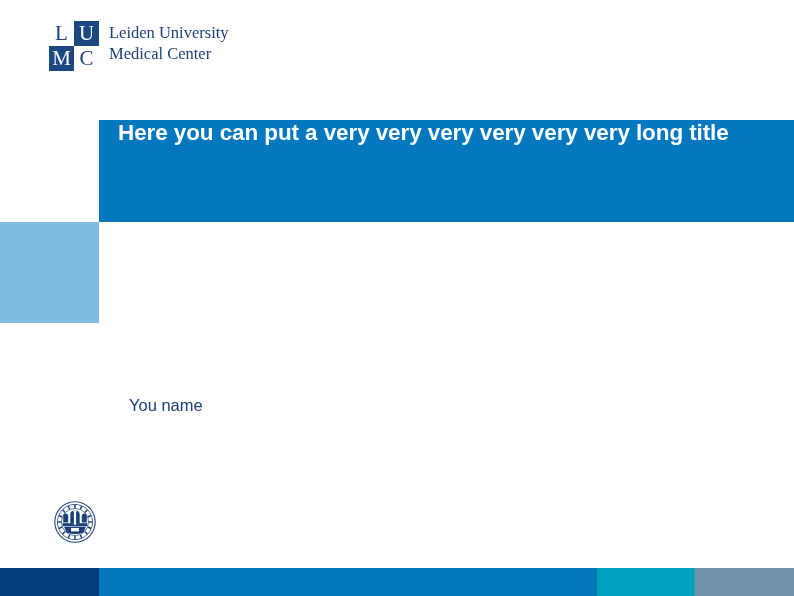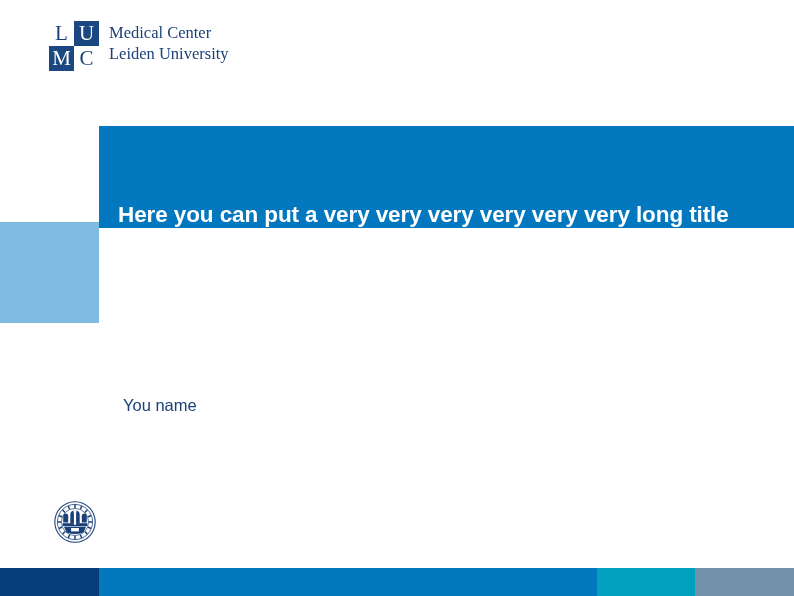--- a/index.html
+++ b/index.html
@@ -69,22 +69,21 @@
 
   
   #title-banner {
     position: absolute;
     left: 99px;
     top: 120px;
     width: 695px;
     height: 102px;
     background: #0378BE;
     display: flex;
-    align-items: flex-end;
-    margin-top: 6px;
+    align-items: flex-start;
   }
   #slide-title {
     margin: 0;
     padding: 0 0 0 19px;
     font-family: "Liberation Sans", sans-serif;
     font-size: 22.5px;
     font-weight: bold;
     color: #ffffff;
     letter-spacing: -0.1px;
     white-space: nowrap;
@@ -96,21 +95,21 @@
     left: 0;
     top: 222px;
     width: 99px;
     height: 101px;
     background: #7EBCE2;
   }
 
   
   #author-block {
     position: absolute;
-    left: 123px;
+    left: 129px;
     top: 394px;
     font-family: "Liberation Sans", sans-serif;
     font-size: 16.5px;
     line-height: 22px;
     color: #1B4078;
     white-space: nowrap;
   }
   #author-block span { display: block; }
 
   
@@ -139,22 +138,22 @@
 <div id="slide">
 
   <div id="lumc-logo">
     <div id="lumc-mark">
       <div class="mark-cell light" style="color: rgb(27, 64, 120);">L</div>
       <div class="mark-cell dark" style="background: rgb(28, 72, 129);">U</div>
       <div class="mark-cell dark" style="background: rgb(28, 72, 129);">M</div>
       <div class="mark-cell light" style="color: rgb(27, 64, 120);">C</div>
     </div>
     <div id="lumc-wordmark" style="color: rgb(27, 64, 120);">
+      <span class="wm-line">Leiden University</span>
       <span class="wm-line">Medical Center</span>
-      <span class="wm-line">Leiden University</span>
     </div>
   </div>
 
   <div id="title-banner" style="background: rgb(3, 120, 190);">
     <h1 id="slide-title" style="color: rgb(255, 255, 255);">Here you can put a very very very very very very long title</h1>
   </div>
 
   <div id="accent-square" style="background: rgb(126, 188, 226);"></div>
 
   <div id="author-block" style="color: rgb(27, 64, 120);">

